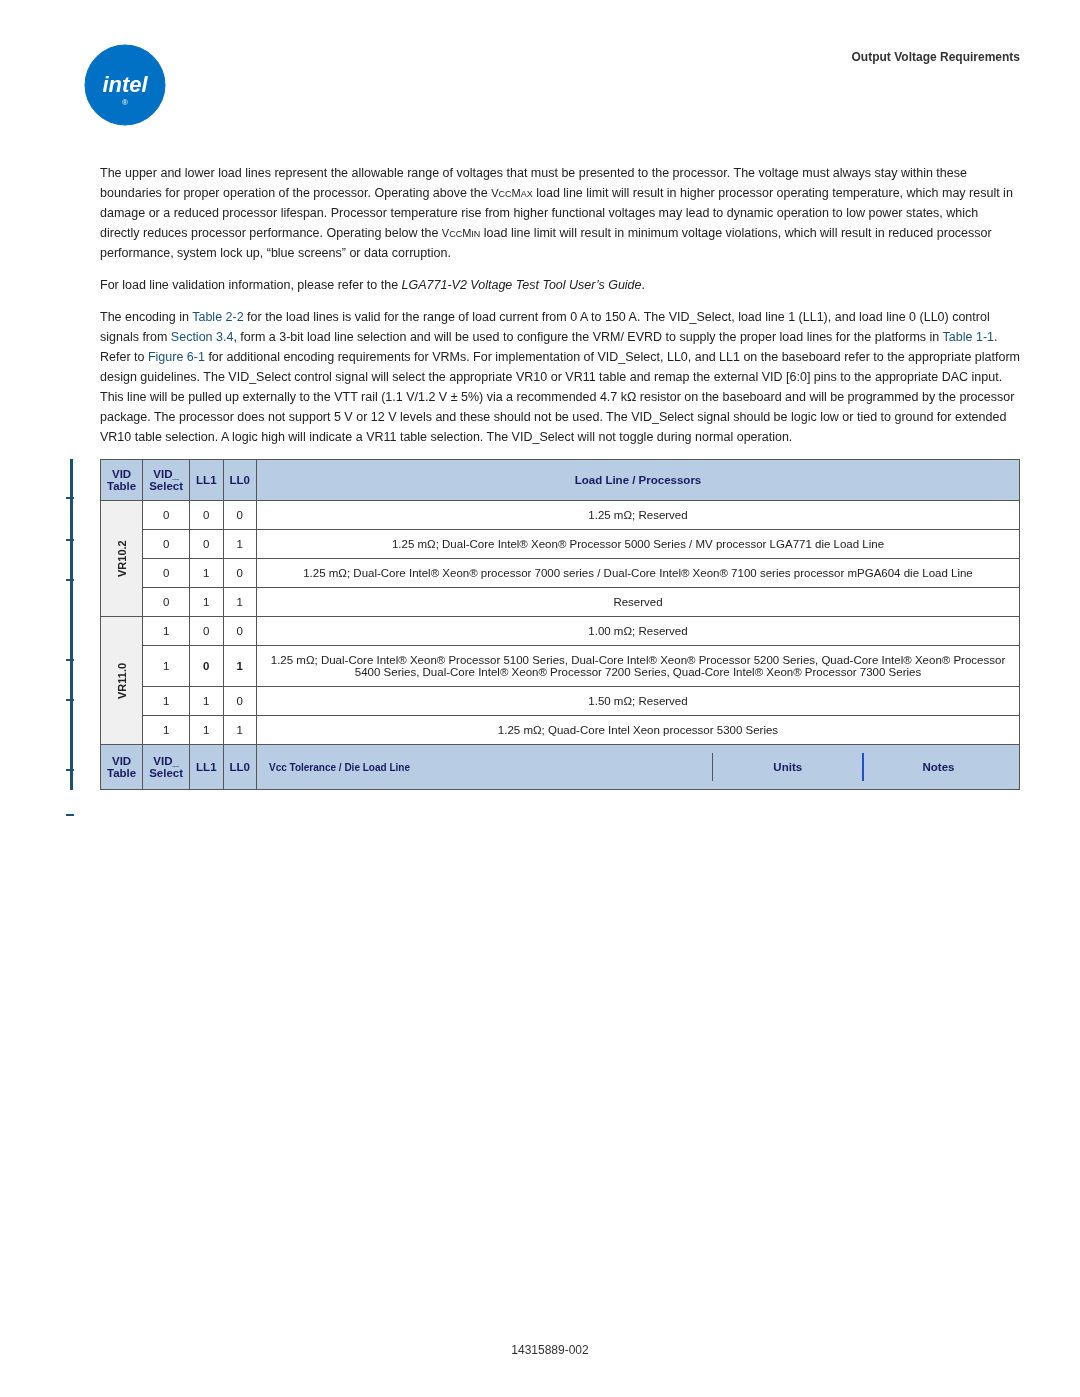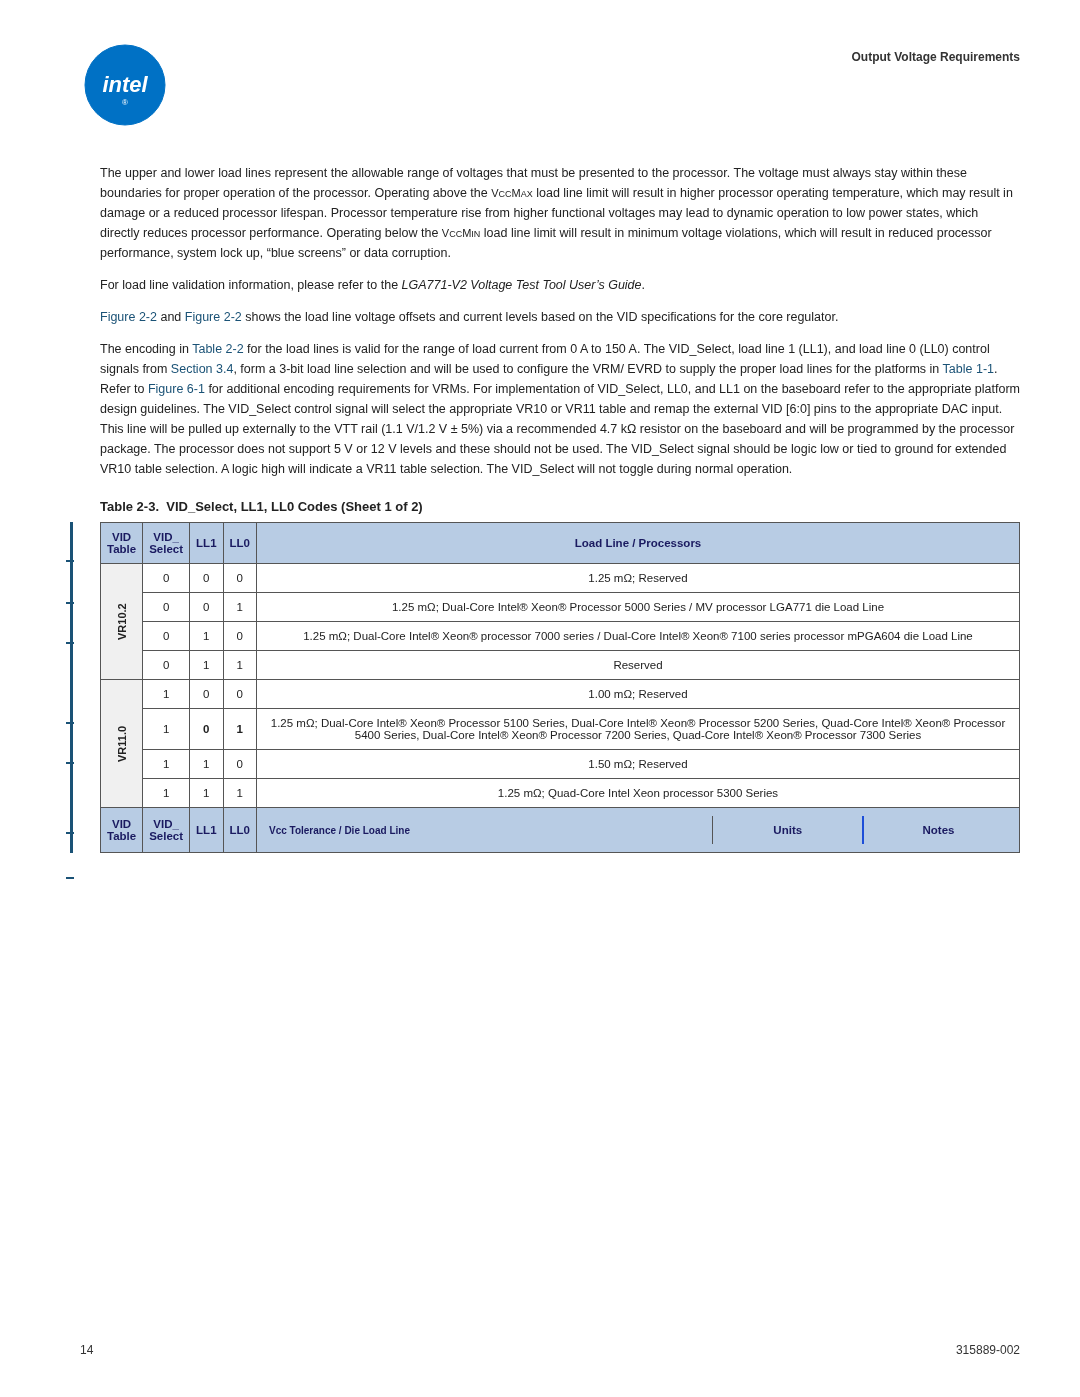--- a/index.html
+++ b/index.html
@@ -94,21 +94,21 @@
       background-color: #b8cce4;
       color: #1a1a60;
       font-weight: bold;
     }
     .footer {
       position: absolute;
       bottom: 40px;
       left: 80px;
       right: 60px;
       display: flex;
-      justify-content: space-between;
+      justify-content: center;
       font-size: 12px;
       color: #333;
     }
   </style>
 </head>
 <body>
 
 <div class="page">
 
   <div class="header">
@@ -135,44 +135,37 @@
       performance. Operating below the <span class="small-caps">V<span style="font-size:9px">CC</span>M<span style="font-size:9px">IN</span></span> load line limit will result in minimum voltage
       violations, which will result in reduced processor performance, system lock up, “blue
       screens” or data corruption.
     </p>
 
     <p class="body-text">
       For load line validation information, please refer to the <span class="italic-ref">LGA771-V2 Voltage Test Tool
       User’s Guide</span>.
     </p>
 
-    <p class="body-text">
-      <span class="link-text">Figure 2-2</span> and <span class="link-text">Figure 2-2</span> shows the load line voltage offsets and current levels based
-      on the VID specifications for the core regulator.
-    </p>
 
     <p class="body-text">
       The encoding in <span class="link-text">Table 2-2</span> for the load lines is valid for the range of load current from
       0 A to 150 A. The VID_Select, load line 1 (LL1), and load line 0 (LL0) control signals
       from <span class="link-text">Section 3.4</span>, form a 3-bit load line selection and will be used to configure the VRM/
       EVRD to supply the proper load lines for the platforms in <span class="link-text">Table 1-1</span>. Refer to <span class="link-text">Figure 6-1</span>
       for additional encoding requirements for VRMs. For implementation of VID_Select, LL0,
       and LL1 on the baseboard refer to the appropriate platform design guidelines. The
       VID_Select control signal will select the appropriate VR10 or VR11 table and remap the
       external VID [6:0] pins to the appropriate DAC input. This line will be pulled up
       externally to the VTT rail (1.1 V/1.2 V ± 5%) via a recommended 4.7 kΩ resistor on the
       baseboard and will be programmed by the processor package. The processor does not
       support 5 V or 12 V levels and these should not be used. The VID_Select signal should
       be logic low or tied to ground for extended VR10 table selection. A logic high will
       indicate a VR11 table selection. The VID_Select will not toggle during normal operation.
     </p>
 
-    <div class="table-caption">
-      <span class="table-label">Table 2-3.</span>&nbsp;&nbsp;<span>VID_Select, LL1, LL0 Codes (Sheet 1 of 2)</span>
-    </div>
 
     <div style="position:relative;">
 
       <div style="position:absolute; left:-30px; top:0; width:3px; background:#1a5276; height:100%;"></div>
 
       <div style="position:absolute; left:-34px; top:38px; width:8px; height:2px; background:#1a5276;"></div>
       <div style="position:absolute; left:-34px; top:80px; width:8px; height:2px; background:#1a5276;"></div>
       <div style="position:absolute; left:-34px; top:120px; width:8px; height:2px; background:#1a5276;"></div>
       <div style="position:absolute; left:-34px; top:200px; width:8px; height:2px; background:#1a5276;"></div>
       <div style="position:absolute; left:-34px; top:240px; width:8px; height:2px; background:#1a5276;"></div>

